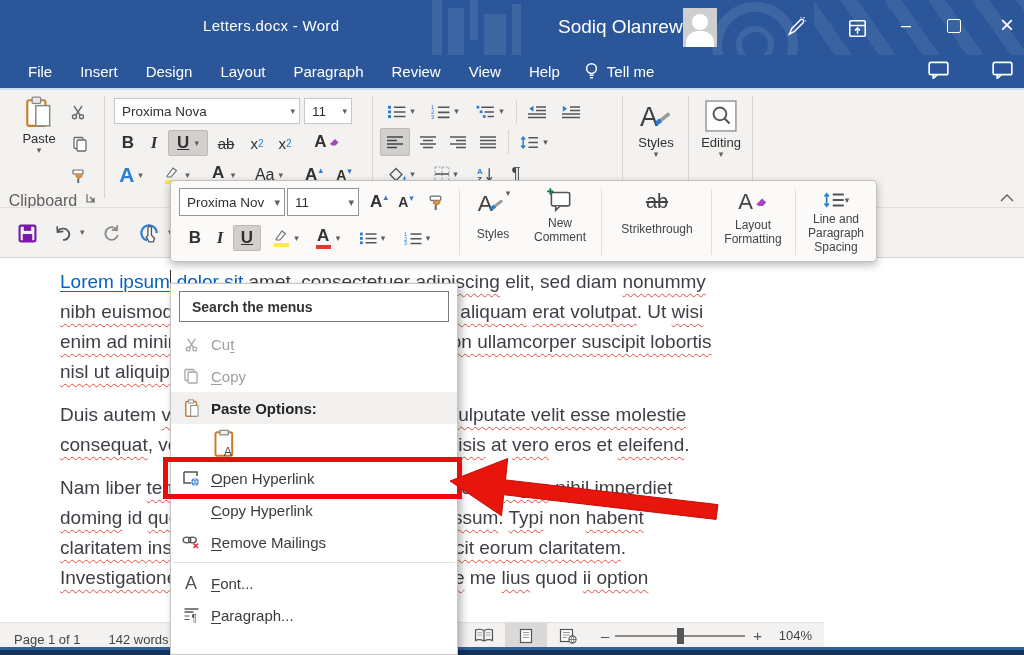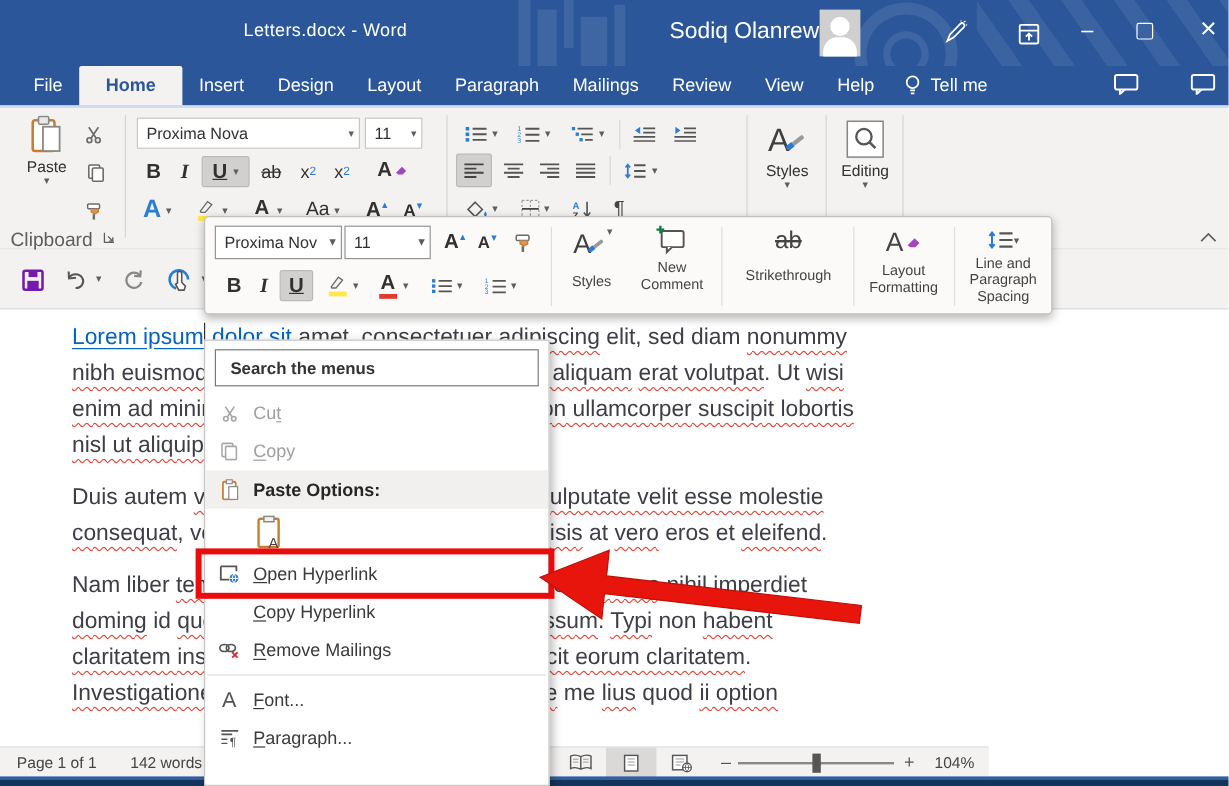--- a/index.html
+++ b/index.html
@@ -77,21 +77,21 @@
   .mi .ak{text-decoration:underline;text-underline-offset:2px;}
   #mi-keeptext{height:38px;display:flex;align-items:center;padding-left:42px;}
   .msep{height:1px;background:#e1dfdd;margin:4px 2px;}
 
   
   #redbox{left:163px;top:457px;width:299px;height:42px;border:5px solid #ea0c0c;z-index:8;}
   #arrow-svg{left:0;top:0;width:1024px;height:655px;z-index:9;pointer-events:none;}
 
   
   #statusbar{left:0;top:622px;width:824px;height:25px;background:#f3f2f1;border-top:1px solid #e1dfdd;
-    display:flex;align-items:center;font-size:13px;color:#444;z-index:2;}
+    display:flex;align-items:flex-end;font-size:13px;color:#444;z-index:2;}
   #sb-page{margin-left:14px;}
   #sb-words{margin-left:28px;}
   #sb-right{position:absolute;right:8px;top:0;height:25px;display:flex;align-items:center;}
   .viewbtn{width:42px;height:25px;display:flex;align-items:center;justify-content:center;}
   .viewbtn.sel2{background:#dbd9d8;}
   #zoom-minus{margin:0 6px 0 12px;color:#555;font-size:15px;}
   #zoom-track{width:130px;height:2px;background:#8a8886;position:relative;}
   #zoom-handle{position:absolute;left:62px;top:-7px;width:7px;height:16px;background:#555;}
   #zoom-plus{margin:0 10px 0 8px;color:#555;font-size:15px;}
   #zoom-pct{width:40px;text-align:right;margin-right:4px;}
@@ -132,26 +132,24 @@
           <path d="M8 12.5V7.7M5.8 9.7L8 7.5l2.2 2.2" stroke="#fff" fill="none" stroke-width="1.3"></path>
         </svg>
     </div>
     <div id="btn-min" class="abs tbtn">–</div>
     <div id="btn-max-box" class="abs"></div>
     <div id="btn-close" class="abs tbtn">×</div>
   </div>
 
   <div id="tabrow" class="abs">
     <div class="tab">File</div>
-    <div class="tab active">Home</div>
     <div class="tab">Insert</div>
     <div class="tab">Design</div>
     <div class="tab">Layout</div>
     <div class="tab">Paragraph</div>
-    <div class="tab">Mailings</div>
     <div class="tab">Review</div>
     <div class="tab">View</div>
     <div class="tab">Help</div>
     <div id="tellme">
       <span>
           <svg width="15" height="19" viewBox="0 0 14 18">
             <circle cx="7" cy="6.2" r="4.6" fill="none" stroke="#fff" stroke-width="1.4"></circle>
             <path d="M5.1 12.6h3.8M5.6 15h2.8" stroke="#fff" stroke-width="1.4"></path>
           </svg>
         </span>

